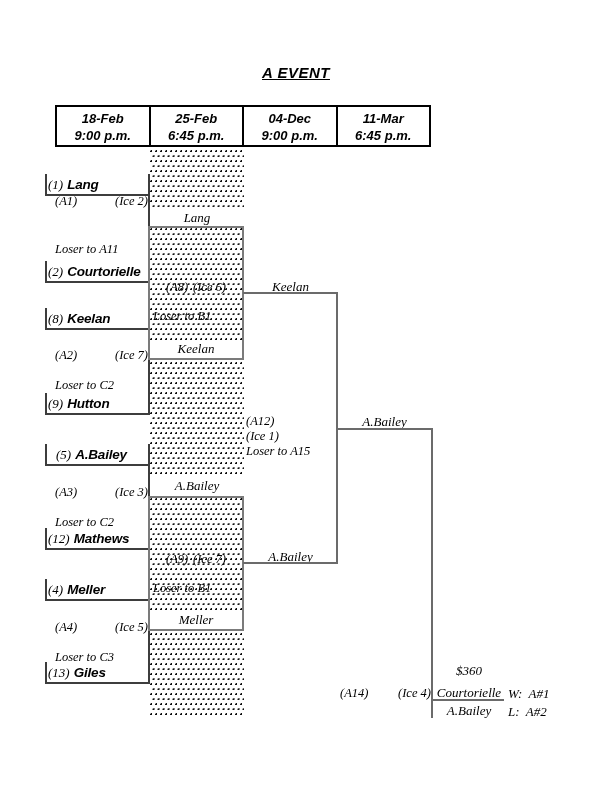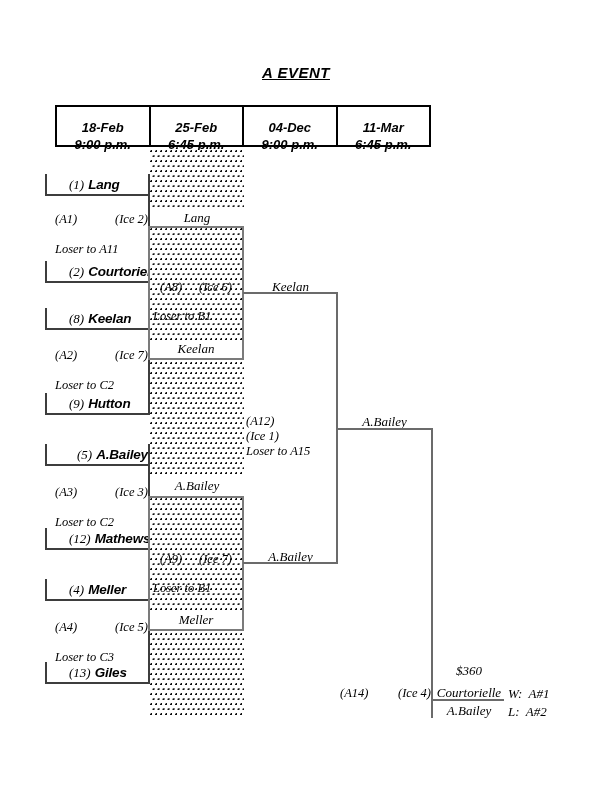--- a/index.html
+++ b/index.html
@@ -16,31 +16,31 @@
     font-family:"Liberation Sans", sans-serif;font-weight:bold;font-size:15px;
     text-decoration:underline;text-align:center;letter-spacing:.5px;
   }
   
   .sched{
     display:flex;border:2px solid #000;background:#fff;
   }
   .sched-cell{
     flex:1;border-right:2px solid #000;text-align:center;
     font-family:"Liberation Sans", sans-serif;font-weight:bold;font-size:13px;
-    line-height:17px;padding-top:12px;
+    line-height:17px;padding-top:3px;
   }
   .sched-cell:last-child{border-right:none;}
   
   .hline{background:#3d3d3d;height:2px;}
   .vline{background:#3d3d3d;width:2px;}
   .hline.gray{background:#6b6b6b;}
   .vline.gray{background:#6b6b6b;}
   
   .team{
-    white-space:nowrap;font-size:13px;padding-left:21px;
+    white-space:nowrap;font-size:13px;
   }
   .team .seed{font-family:"Liberation Serif", serif;}
   .team .name{
     font-family:"Liberation Sans", sans-serif;font-weight:bold;font-size:13.5px;
     margin-left:4px;letter-spacing:-.2px;
   }
   
   .game-row{
     display:flex;justify-content:space-between;font-size:12.5px;white-space:nowrap;
   }
@@ -51,21 +51,21 @@
     background-image:
       radial-gradient(circle at 1.2px 1.2px, #111 .8px, transparent 1.1px),
       radial-gradient(circle at 1.2px 1.2px, #111 .8px, transparent 1.1px);
     background-size:5px 10px, 5px 10px;
     background-position:0 0, 2.5px 5px;
   }
   
   .gbox{
     border:2px solid #7b7b7b;
   }
-  .gbox .game-row{position:absolute;left:0;right:0;padding:0 10px;}
+  .gbox .game-row{position:absolute;left:0;right:0;padding:0 16px;}
   .gbox .game-loser{position:absolute;left:3px;}
   .winner-strip{
     position:absolute;left:0;right:0;bottom:0;height:17px;background:#fff;
     text-align:center;font-size:13px;line-height:16px;
   }
   .wlabel{
     text-align:center;font-size:13px;white-space:nowrap;
   }
   .band-strip{
     background:#fff;text-align:center;font-size:13px;line-height:18px;
@@ -148,21 +148,21 @@
   <div class="abs team" style="left:48px;top:665px;">
     <span class="seed">(13)</span><span class="name">Giles</span>
   </div>
   <div class="abs hline" style="left:45px;top:682px;width:104px;"></div>
 
   <div class="abs vline" style="left:148px;top:174px;height:109px;"></div>
   <div class="abs vline" style="left:148px;top:308px;height:107px;"></div>
   <div class="abs vline" style="left:148px;top:444px;height:106px;"></div>
   <div class="abs vline" style="left:148px;top:579px;height:105px;"></div>
 
-  <div class="abs game-row" style="left:55px;top:212px;width:93px;text-align:right;">
+  <div class="abs game-row" style="left:55px;top:194px;width:93px;text-align:right;">
     <span>(A1)</span>
     <span>(Ice 2)</span>
   </div>
   <div class="abs game-loser" style="left:55px;top:230px;">Loser to A11</div>
 
   <div class="abs game-row" style="left:55px;top:348px;width:93px;text-align:center;">
     <span>(A2)</span>
     <span>(Ice 7)</span>
   </div>
   <div class="abs game-loser" style="left:55px;top:366px;">Loser to C2</div>

